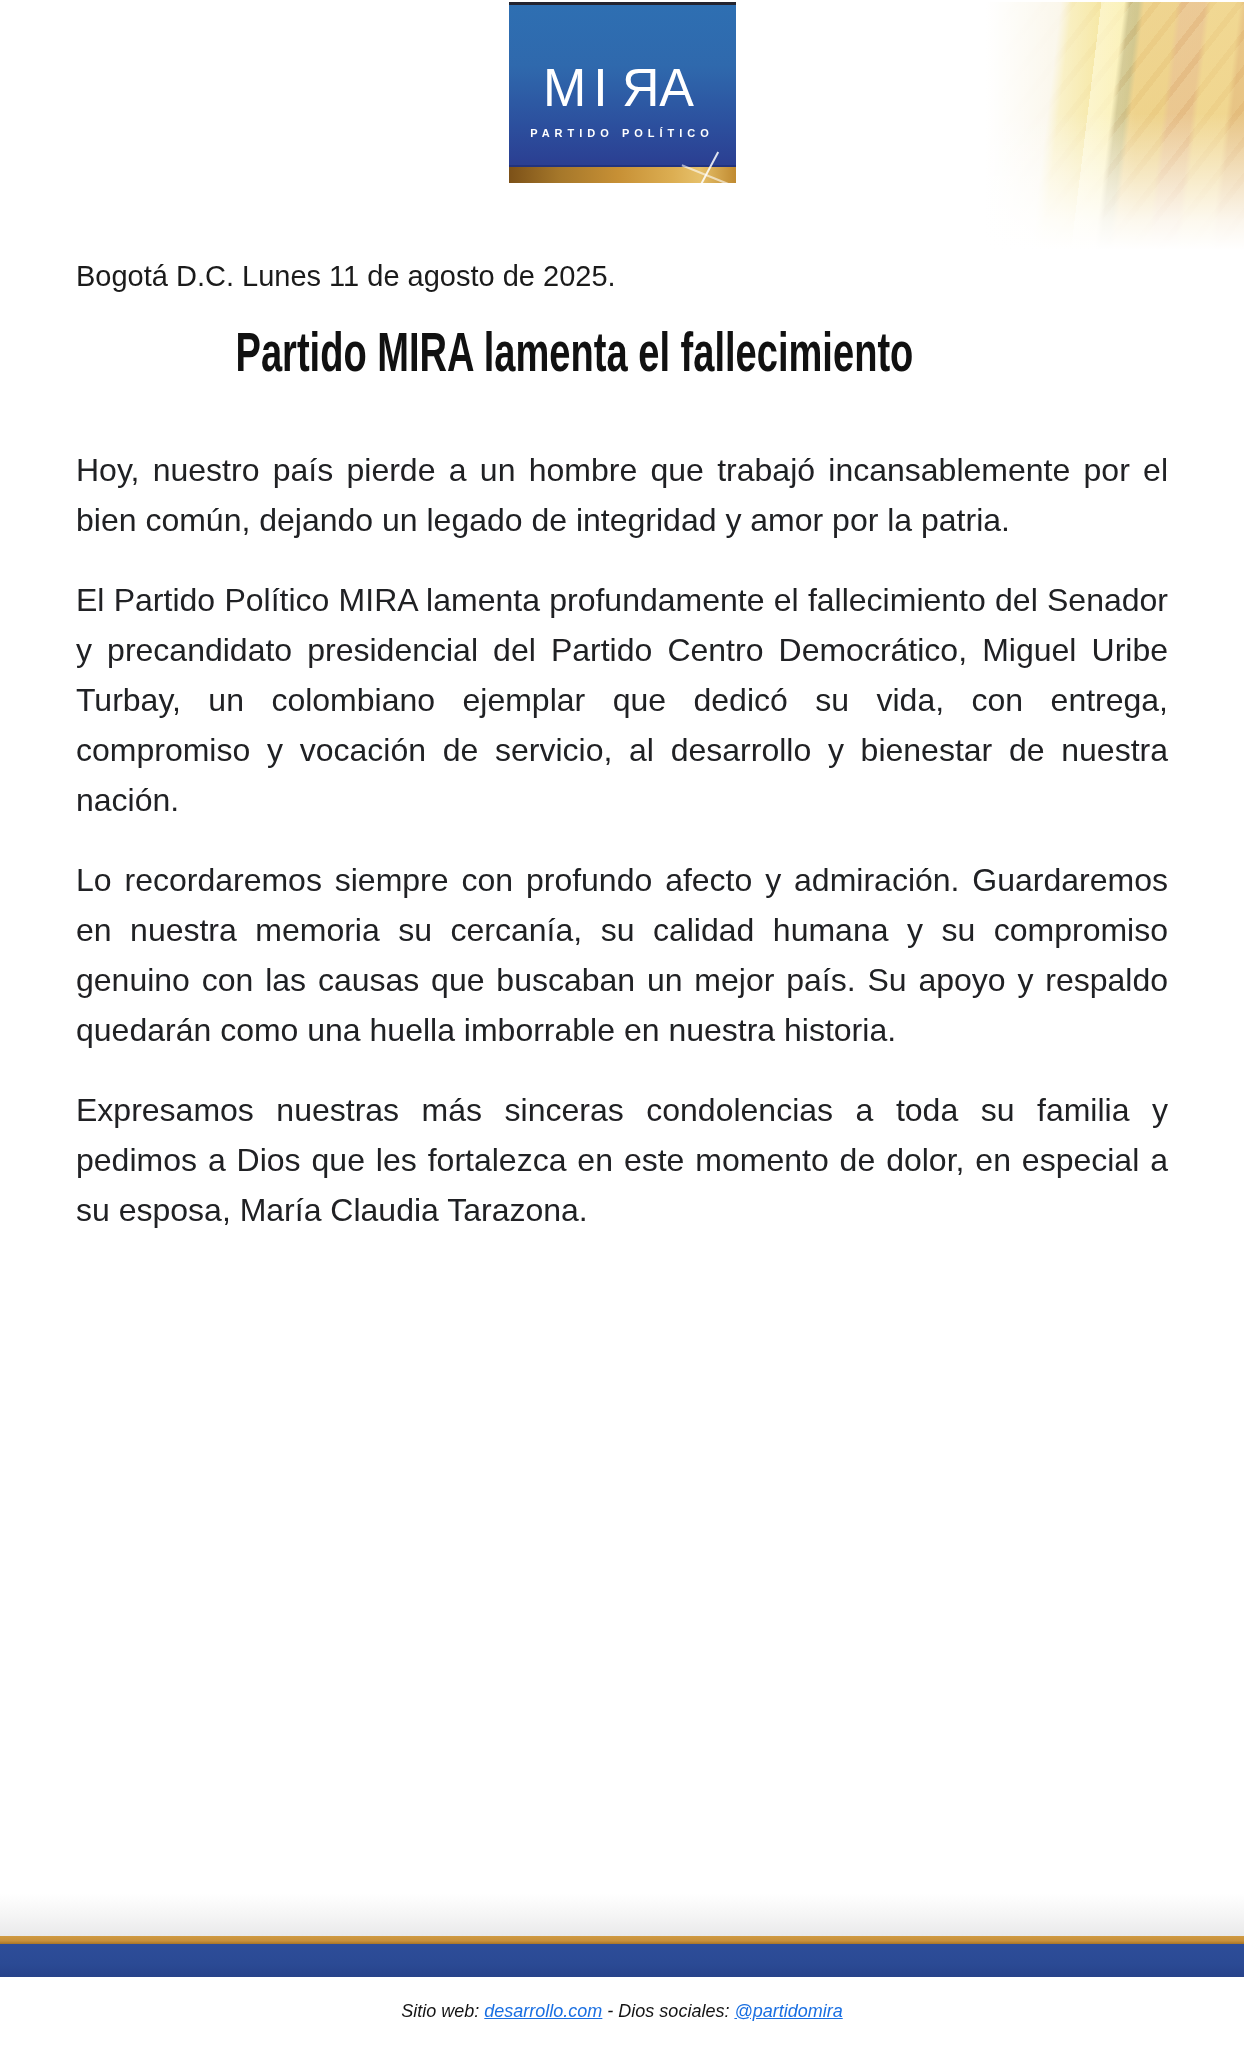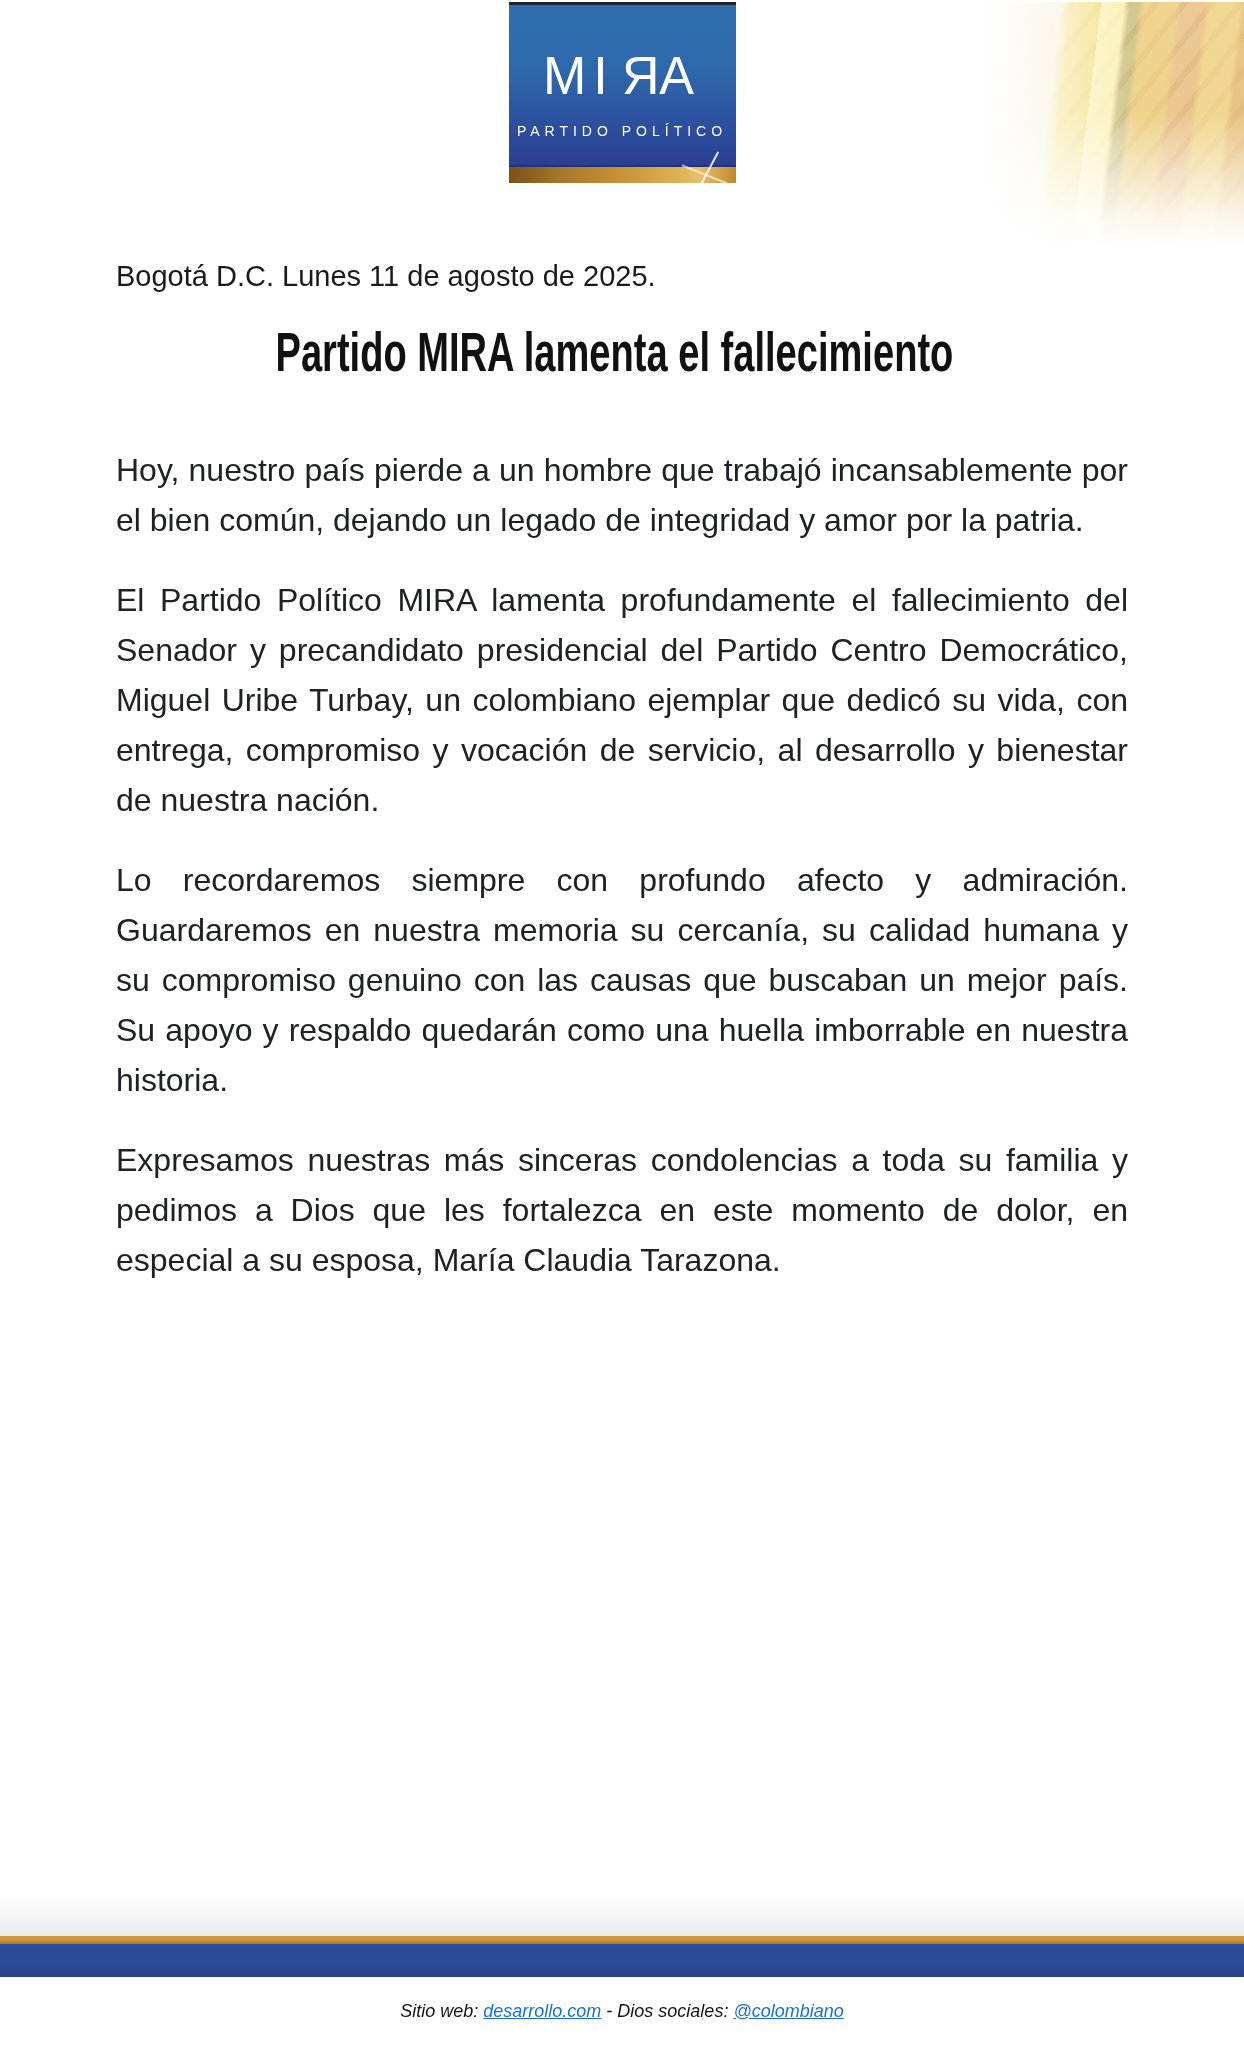--- a/index.html
+++ b/index.html
@@ -54,42 +54,42 @@
     color: #ffffff;
     font-size: 52px;
     line-height: 48px;
     letter-spacing: 7px;
     font-weight: 400;
     transform: scaleY(1.04);
   }
   .wordmark .flip { display: inline-block; transform: scaleX(-1); }
   .tagline {
     color: #ffffff;
-    font-size: 14px;
-    font-weight: 400;
+    font-size: 11px;
+    font-weight: 700;
     letter-spacing: 5px;
-    margin-top: 24px;
+    margin-top: 16px;
     white-space: nowrap;
   }
   .logo-gold {
     position: relative;
     height: 16px;
     background: linear-gradient(to right,
       #7c5118 0%, #a5772a 22%, #c79035 48%, #dcae52 72%, #e6c06a 84%, #c08a30 100%);
   }
   .sparkle { position: absolute; top: 50%; right: 30px; width: 0; height: 0; }
   .sparkle::before, .sparkle::after {
     content: ""; position: absolute; left: -1px; top: -26px;
     width: 2px; height: 52px; background: rgba(255,255,255,.85);
   }
   .sparkle::before { transform: rotate(28deg); }
   .sparkle::after  { transform: rotate(112deg); opacity: .7; }
 
   
-  .content { padding: 0 116px; color: #1f1f1f; }
+  .content { padding: 0 76px; color: #1f1f1f; }
 
   .dateline {
     margin-top: 74px;
     font-size: 29px;
     line-height: 34px;
     color: #1b1b1b;
   }
 
   .title { margin-top: 18px; color: #111111; }
   .title-line {
@@ -163,16 +163,16 @@
       <p>El Partido Político MIRA lamenta profundamente el fallecimiento del Senador y precandidato presidencial del Partido Centro Democrático, Miguel Uribe Turbay, un colombiano ejemplar que dedicó su vida, con entrega, compromiso y vocación de servicio, al desarrollo y bienestar de nuestra nación.</p>
       <p>Lo recordaremos siempre con profundo afecto y admiración. Guardaremos en nuestra memoria su cercanía, su calidad humana y su compromiso genuino con las causas que buscaban un mejor país. Su apoyo y respaldo quedarán como una huella imborrable en nuestra historia.</p>
       <p>Expresamos nuestras más sinceras condolencias a toda su familia y pedimos a Dios que les fortalezca en este momento de dolor, en especial a su esposa, María Claudia Tarazona.</p>
     </div>
   </div>
 
   <div class="footer">
     <div class="footer-shade"></div>
     <div class="footer-gold"></div>
     <div class="footer-blue"></div>
-    <div class="footer-links"><span>Sitio web: </span><a href="#">desarrollo.com</a><span> - </span><span>Dios sociales: </span><a href="#">@colombiano</a></div>
+    <div class="footer-links"><span>Sitio web: </span><a href="#">desarrollo.com</a><span> - </span><span>Dios sociales: </span><a href="#">@partidomira</a></div>
   </div>
 
 </div>
 
 </body></html>

